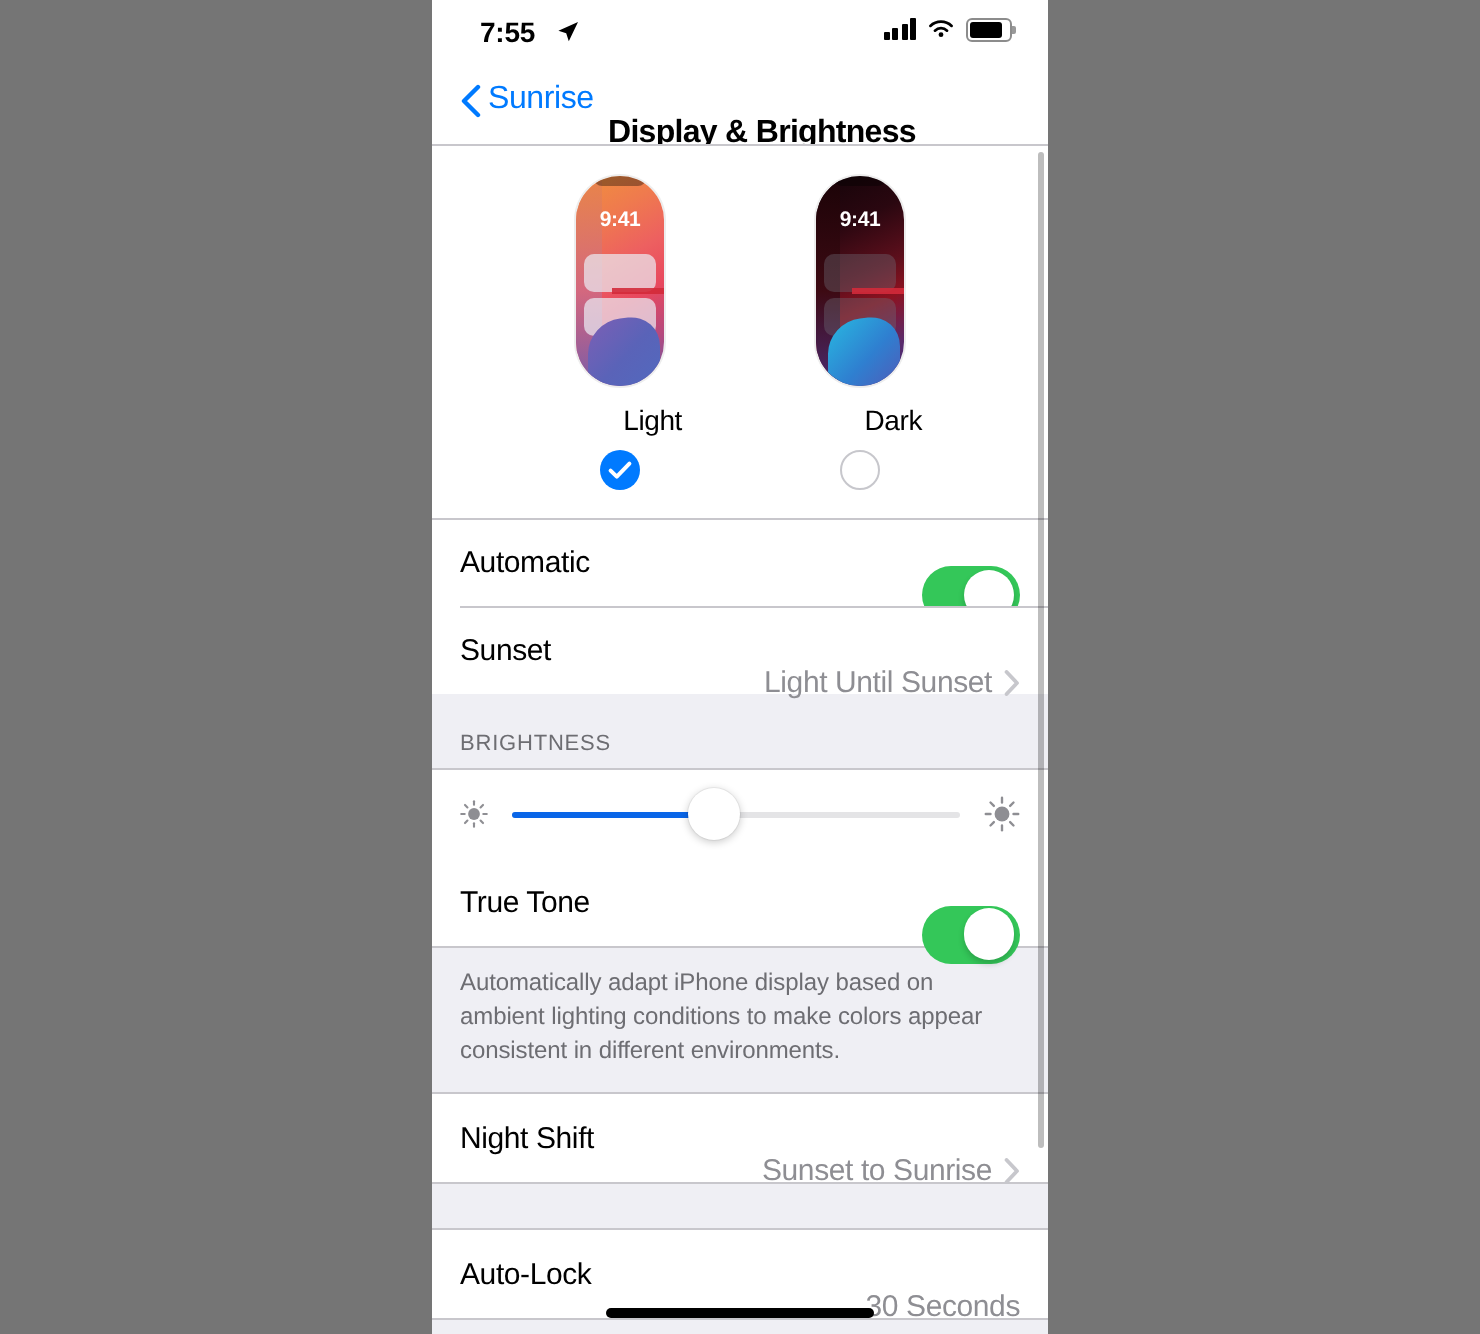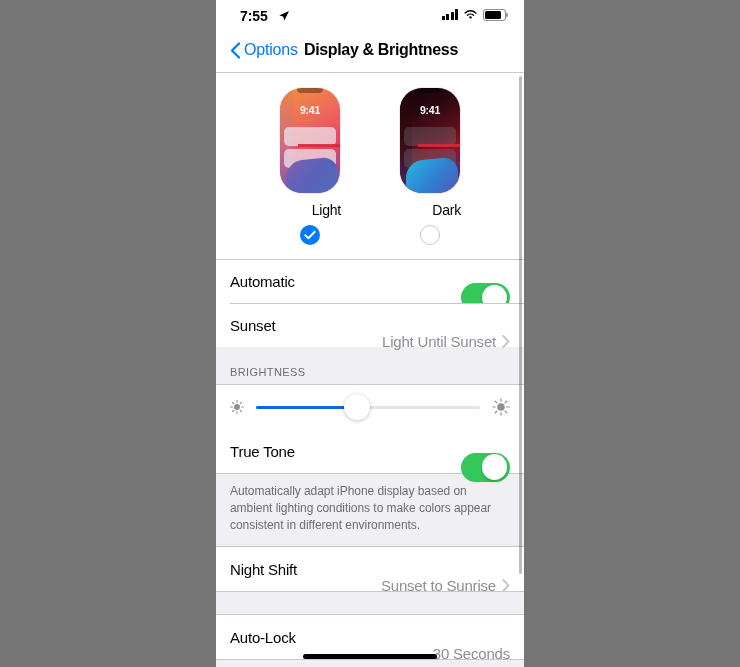--- a/index.html
+++ b/index.html
@@ -115,21 +115,21 @@
     height: 17px;
   }
   #nav-back-label {
     font-size: 16px;
     color: #007aff;
     letter-spacing: -0.2px;
   }
   #nav-title {
     position: absolute;
     left: 88px;
-    top: 7px;
+    top: 24px;
     font-size: 16px;
     font-weight: bold;
     color: #000;
     letter-spacing: -0.35px;
   }
 
   
   #scroll-body {
     position: relative;
     height: 595px;
@@ -195,21 +195,21 @@
   }
   #appearance-options {
     display: flex;
     justify-content: center;
     gap: 58px;
   }
   .appearance-option { width: 62px; text-align: center; cursor: pointer; }
 
   .phone-thumb {
     position: relative;
-    width: 60px;
+    width: 44px;
     height: 105px;
     border-radius: 22px;
     overflow: hidden;
     margin: 0 auto;
     box-shadow: 0 0 0 1px rgba(0,0,0,0.07);
   }
   .thumb-notch {
     position: absolute;
     left: 50%;
     transform: translateX(-50%);
@@ -445,21 +445,21 @@
         <span style="width: 16.48px;"></span>
       </span>
     </div>
   </div>
 
   <div id="nav-bar">
     <div id="nav-back">
       <svg class="chev" viewBox="0 0 11 17">
         <path d="M9 1.5 L2 8.5 L9 15.5" stroke="#007aff" stroke-width="2.2" fill="none" stroke-linecap="round" stroke-linejoin="round"></path>
       </svg>
-      <span id="nav-back-label">Options</span>
+      <span id="nav-back-label">Sunrise</span>
     </div>
     <div id="nav-title">Display &amp; Brightness</div>
   </div>
 
   <div id="scroll-body">
 
 
     <div id="appearance-card">
       <div id="appearance-options">
 

